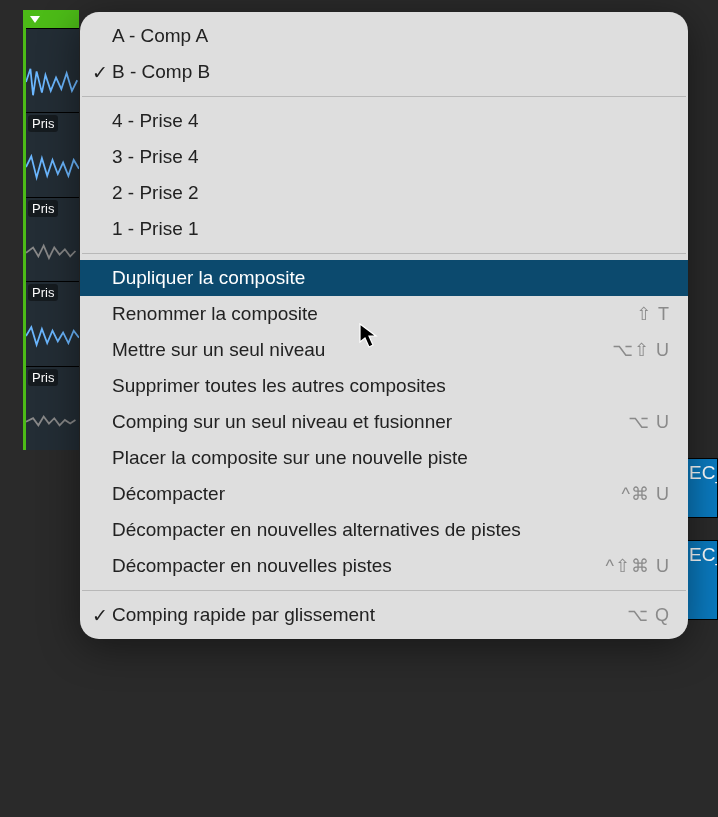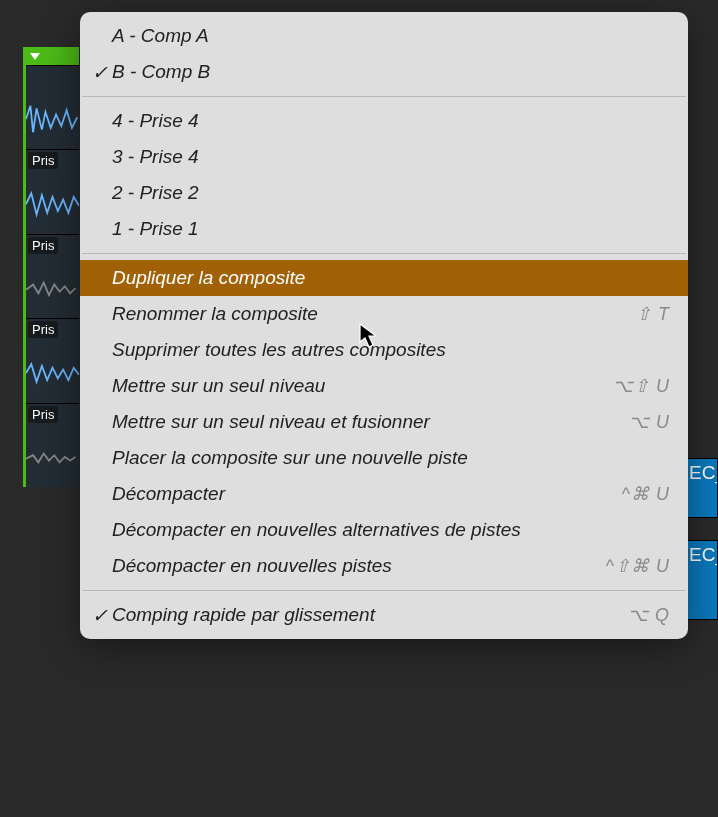--- a/index.html
+++ b/index.html
@@ -10,21 +10,20 @@
     position: relative;
   }
 
   
   .track-area {
     position: absolute;
     left: 23px; top: 10px;
     width: 56px; height: 440px;
     display: flex; flex-direction: column;
     border-left: 3px solid #4cbb17;
-    margin-top: 37px;
   }
   .track-header {
     height: 18px;
     background: #4cbb17;
     display: flex; align-items: center;
     padding-left: 4px;
   }
   .disclosure {
     width: 0; height: 0;
     border-left: 5px solid transparent;
@@ -65,37 +64,36 @@
     overflow:hidden;
   }
   .region-right.two { top: 540px; height: 80px; }
 
   
   .menu {
     position: absolute;
     left: 80px; top: 12px;
     width: 608px;
     background: rgba(228,228,228,0.97);
-    border-radius: 10px;
+    border-radius: 19px;
     box-shadow: 0 8px 40px rgba(0,0,0,0.45);
     padding: 6px 0;
     font-size: 19px;
     color: #222;
     backdrop-filter: blur(20px);
-    font-style: italic;
   }
   .menu-item {
     display: flex;
     align-items: center;
     height: 36px;
     padding: 0 18px 0 8px;
     position: relative;
   }
   .menu-item.highlighted {
-    background: #a16207;
+    background: #0c4a6e;
     color: #fff;
   }
   .check-col {
     width: 24px;
     text-align: center;
     flex-shrink: 0;
   }
   .label {
     flex: 1;
     white-space: nowrap;
@@ -219,30 +217,30 @@
     <span class="check-col"></span>
     <span class="label">Dupliquer la composite</span>
   </div>
   <div class="menu-item">
     <span class="check-col"></span>
     <span class="label">Renommer la composite</span>
     <span class="shortcut">⇧ T</span>
   </div>
   <div class="menu-item">
     <span class="check-col"></span>
-    <span class="label">Supprimer toutes les autres composites</span>
-  </div>
-  <div class="menu-item">
-    <span class="check-col"></span>
     <span class="label">Mettre sur un seul niveau</span>
     <span class="shortcut">⌥⇧ U</span>
   </div>
   <div class="menu-item">
     <span class="check-col"></span>
-    <span class="label">Mettre sur un seul niveau et fusionner</span>
+    <span class="label">Supprimer toutes les autres composites</span>
+  </div>
+  <div class="menu-item">
+    <span class="check-col"></span>
+    <span class="label">Comping sur un seul niveau et fusionner</span>
     <span class="shortcut">⌥ U</span>
   </div>
   <div class="menu-item">
     <span class="check-col"></span>
     <span class="label">Placer la composite sur une nouvelle piste</span>
   </div>
   <div class="menu-item">
     <span class="check-col"></span>
     <span class="label">Décompacter</span>
     <span class="shortcut">^⌘ U</span>

